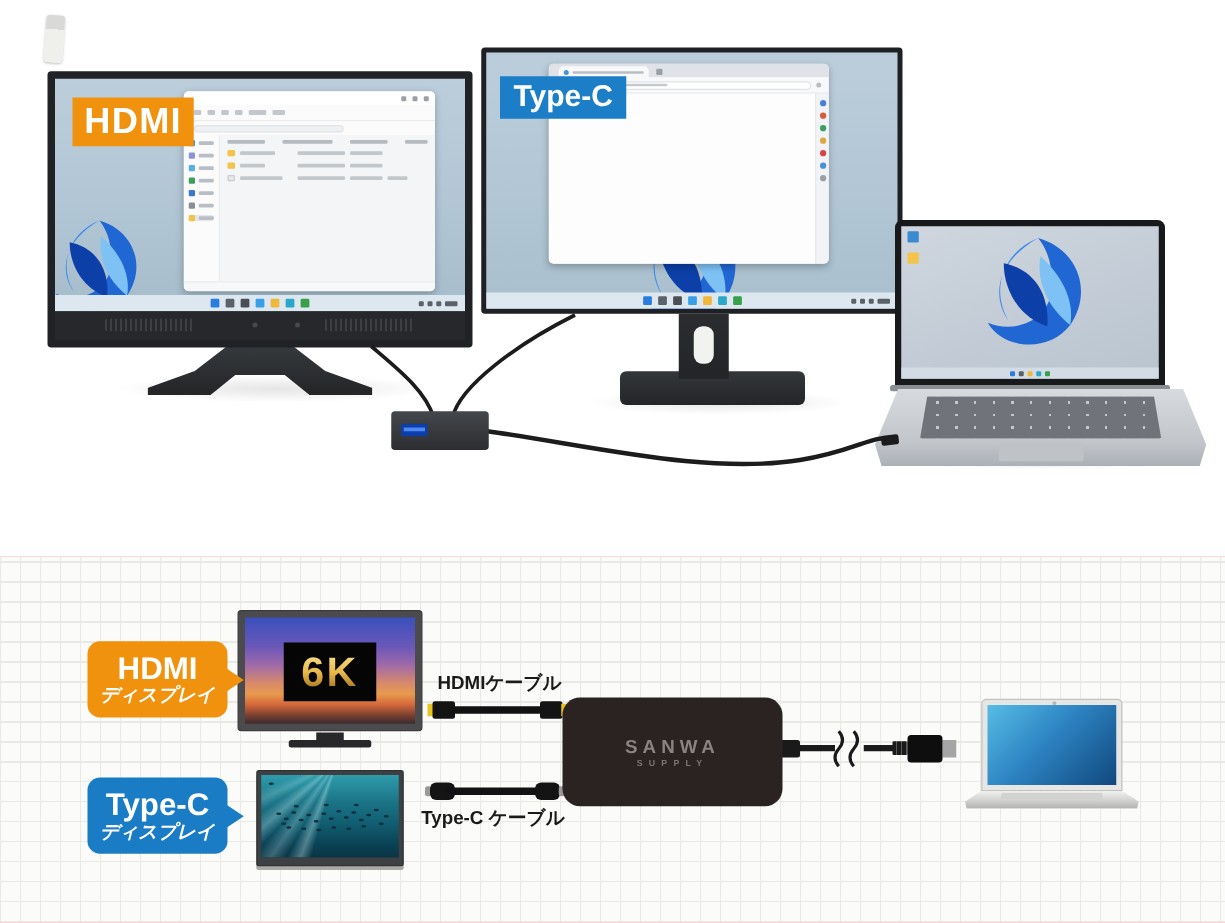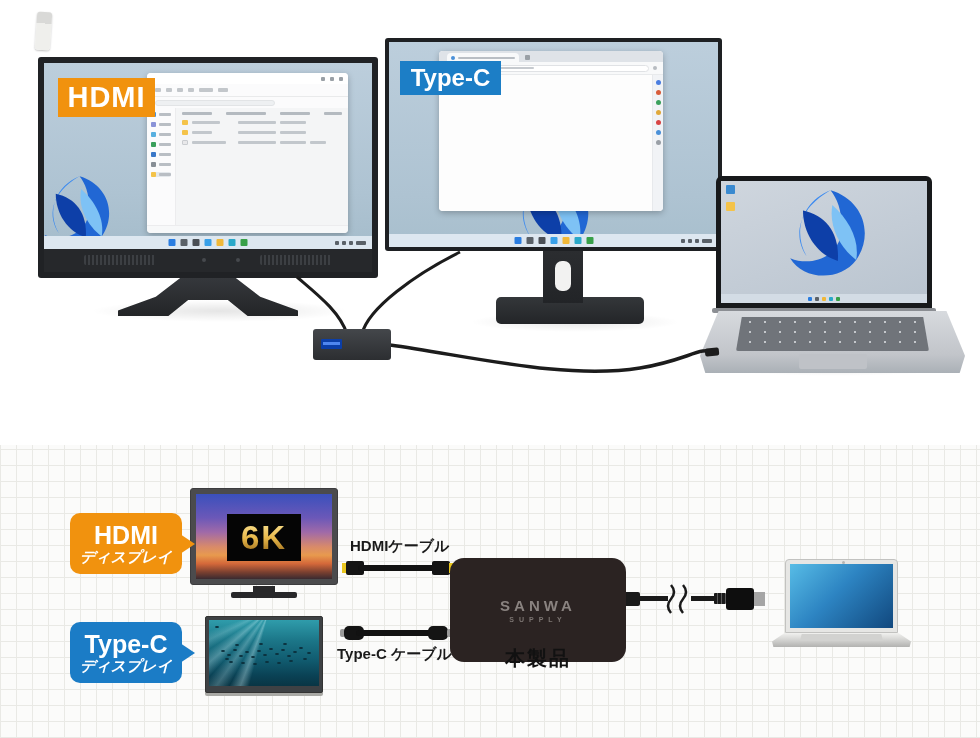--- a/index.html
+++ b/index.html
@@ -151,21 +151,21 @@
   .cable-ico .blk.l{left:4px;} .cable-ico .blk.r{right:4px;}
   .cable-ico .tip{position:absolute;top:3px;width:5px;height:10px;}
   .cable-ico .tip.l{left:0;} .cable-ico .tip.r{right:0;}
   .ico-hdmi{left:342px;top:115px;}
   .ico-hdmi .tip{background:#e8c51e;}
   .ico-typec{left:340px;top:180px;}
   .ico-typec .blk{border-radius:5px;width:20px;}
   .ico-typec .tip{background:#9a9a9a;border-radius:2px;height:8px;top:4px;}
 
   
-  .dock-product{position:absolute;left:450px;top:113px;width:176px;height:104px;background:#2b2322;border-radius:14px;z-index:3;display:flex;flex-direction:column;align-items:center;justify-content:center;}
+  .dock-product{position:absolute;left:450px;top:113px;width:176px;height:87px;background:#2b2322;border-radius:14px;z-index:3;display:flex;flex-direction:column;align-items:center;justify-content:center;}
   .brand1{color:#8a8380;font-weight:bold;font-size:15px;letter-spacing:4px;}
   .brand2{color:#7c7572;font-weight:bold;font-size:7px;letter-spacing:5px;margin-top:2px;}
   .product-label{position:absolute;left:450px;top:200px;width:176px;text-align:center;font-size:20px;font-weight:bold;color:#111;letter-spacing:2px;z-index:3;}
 
   
   .stub{position:absolute;left:622px;top:147px;width:18px;height:14px;background:#1a1a1a;border-radius:2px;z-index:2;}
   .rod-a{position:absolute;left:638px;top:151px;width:30px;height:5px;background:#1a1a1a;z-index:2;}
   .rod-b{position:absolute;left:691px;top:151px;width:24px;height:5px;background:#1a1a1a;z-index:2;}
   .break-svg{position:absolute;left:666px;top:138px;z-index:2;}
   .collar{position:absolute;left:714px;top:148px;width:12px;height:11px;background:repeating-linear-gradient(90deg,#1a1a1a 0 3px,#5a5a5a 3px 4px);border-radius:1px;z-index:2;}
@@ -466,21 +466,20 @@
         <span class="rod"></span>
         <span class="blk r"></span>
         <span class="tip r"></span>
     </div>
     <div class="cable-label lab-typec">Type-C ケーブル</div>
 
     <div class="dock-product">
       <div class="brand1">SANWA</div>
       <div class="brand2">SUPPLY</div>
     </div>
-    <div class="product-label">本製品</div>
 
     <div class="stub"></div>
     <div class="rod-a"></div>
     <svg class="break-svg" width="24" height="32" viewBox="0 0 24 32">
       <path d="M5 2 q6 7 0 14 q-6 7 0 14" stroke="#1a1a1a" stroke-width="2.5" fill="none"></path>
       <path d="M17 2 q6 7 0 14 q-6 7 0 14" stroke="#1a1a1a" stroke-width="2.5" fill="none"></path>
     </svg>
     <div class="rod-b"></div>
     <div class="collar"></div>
     <div class="plug-body"></div>

